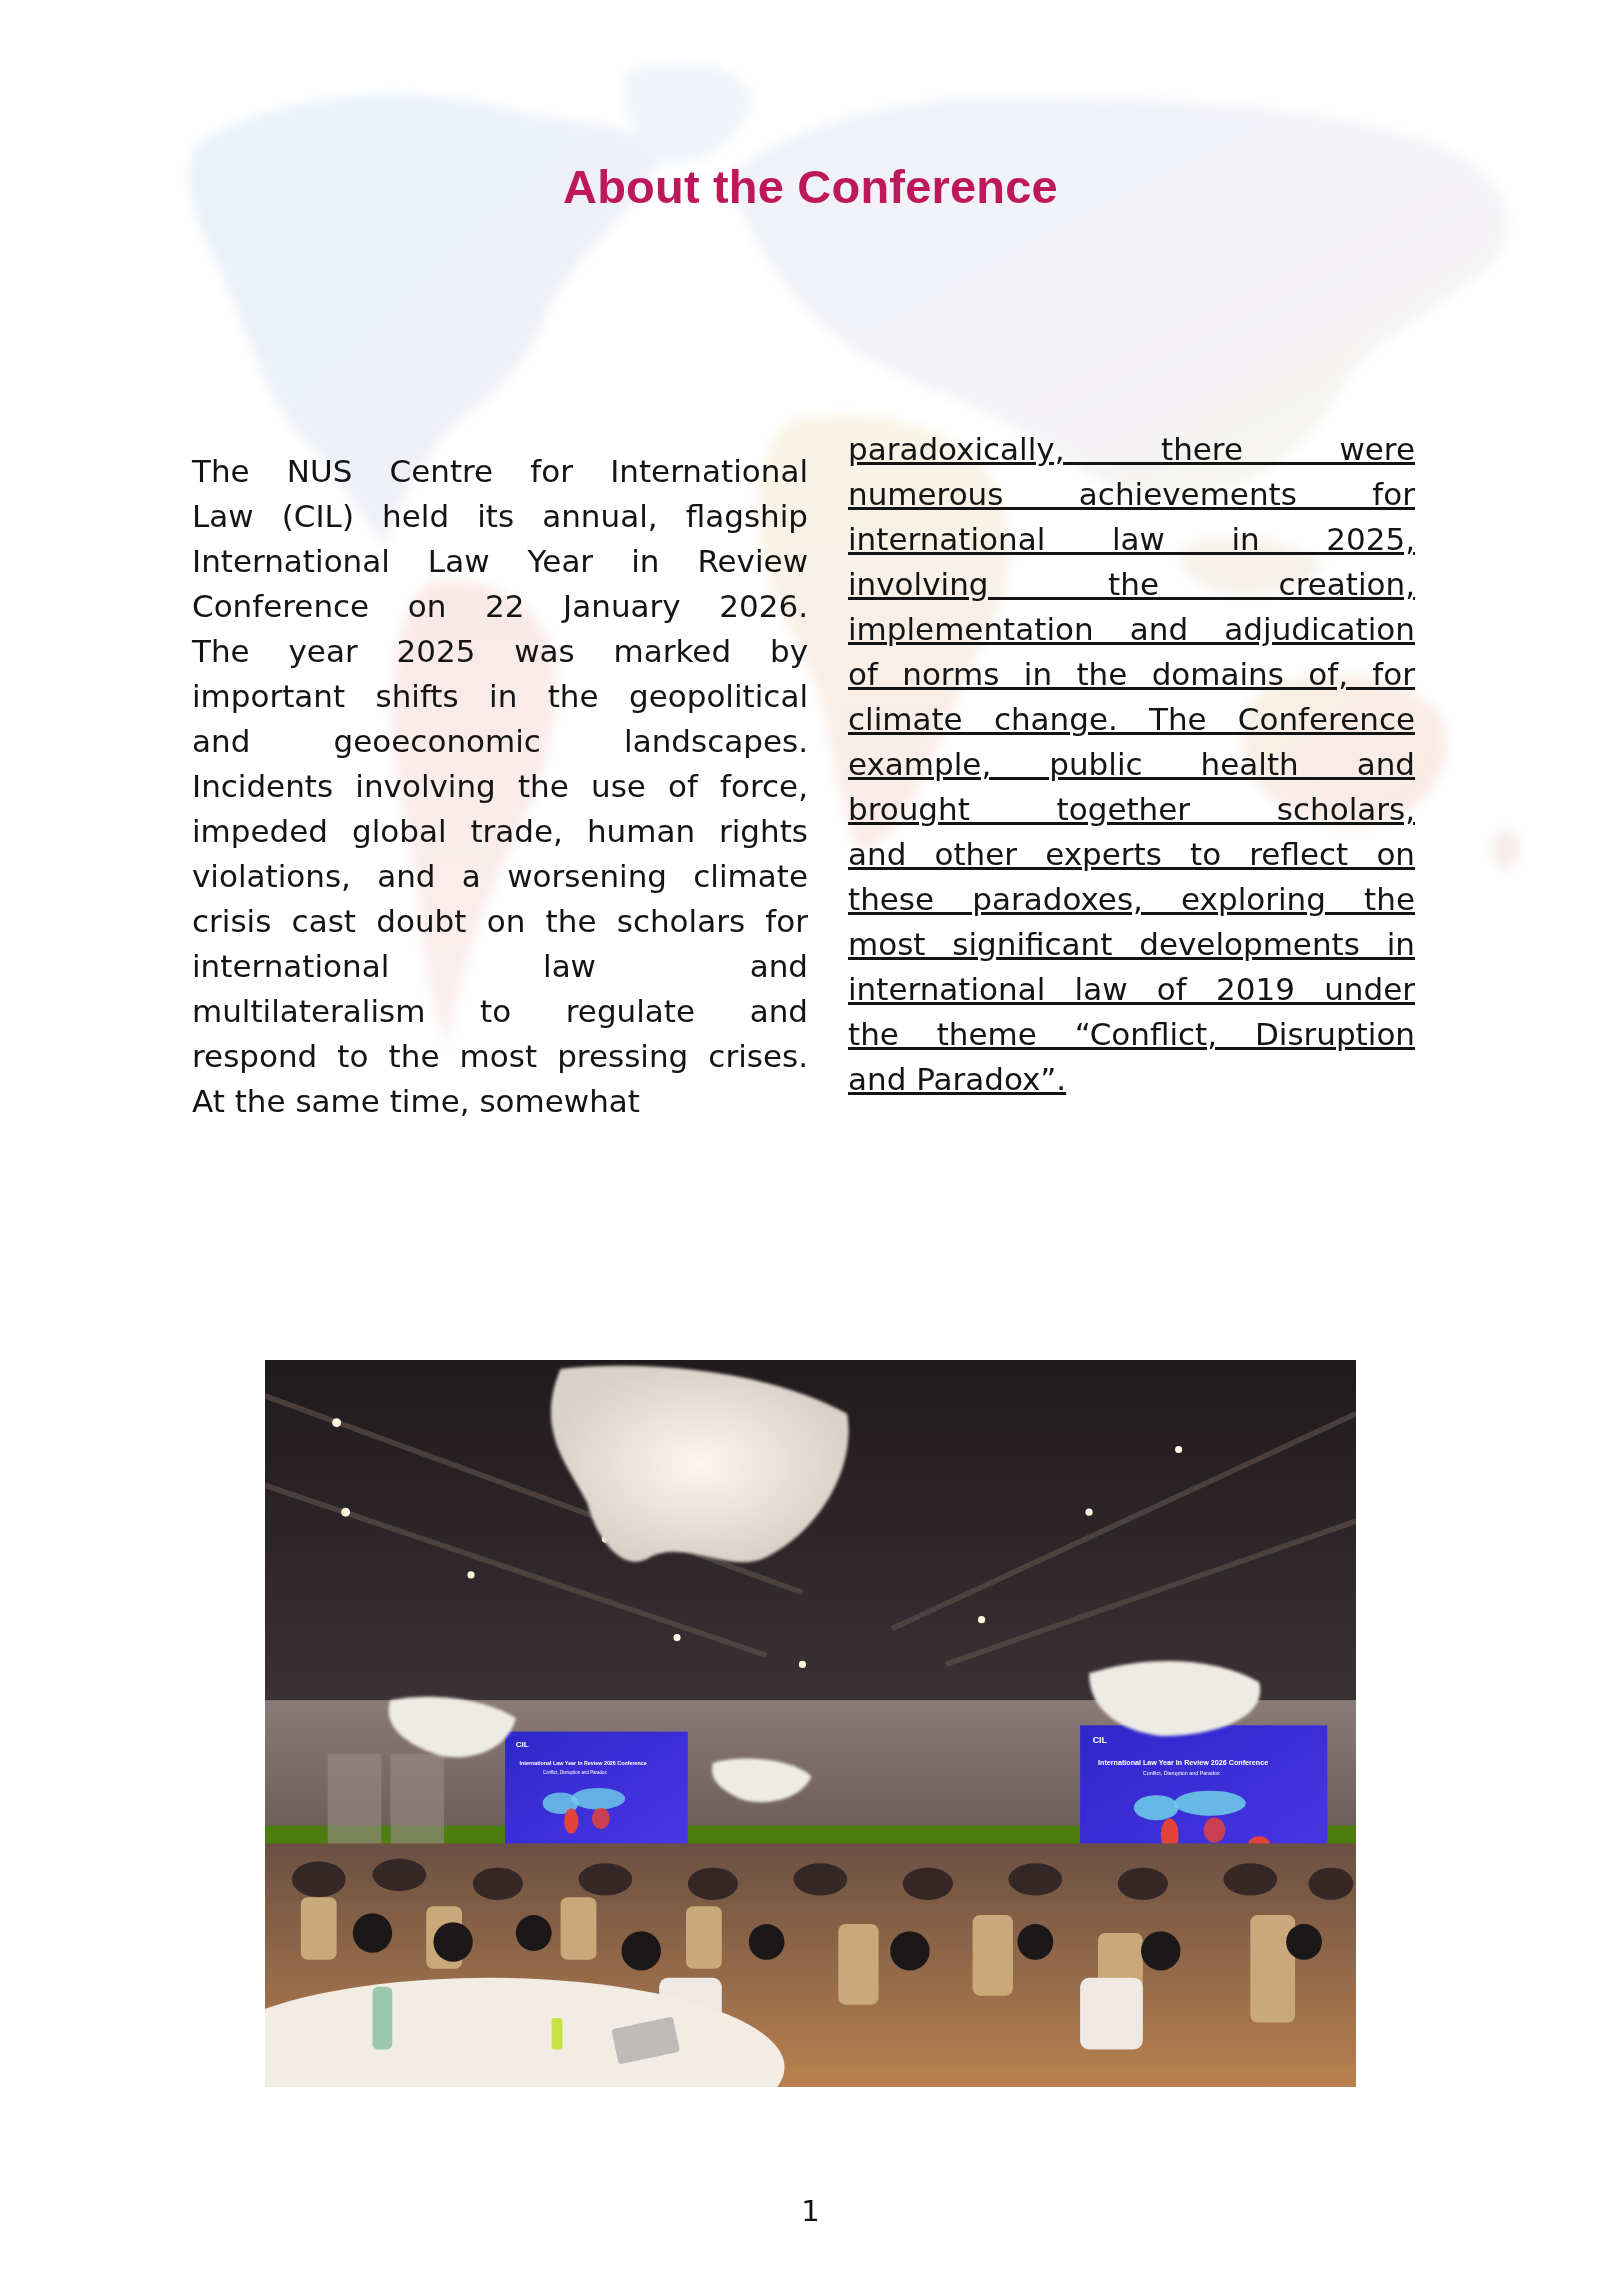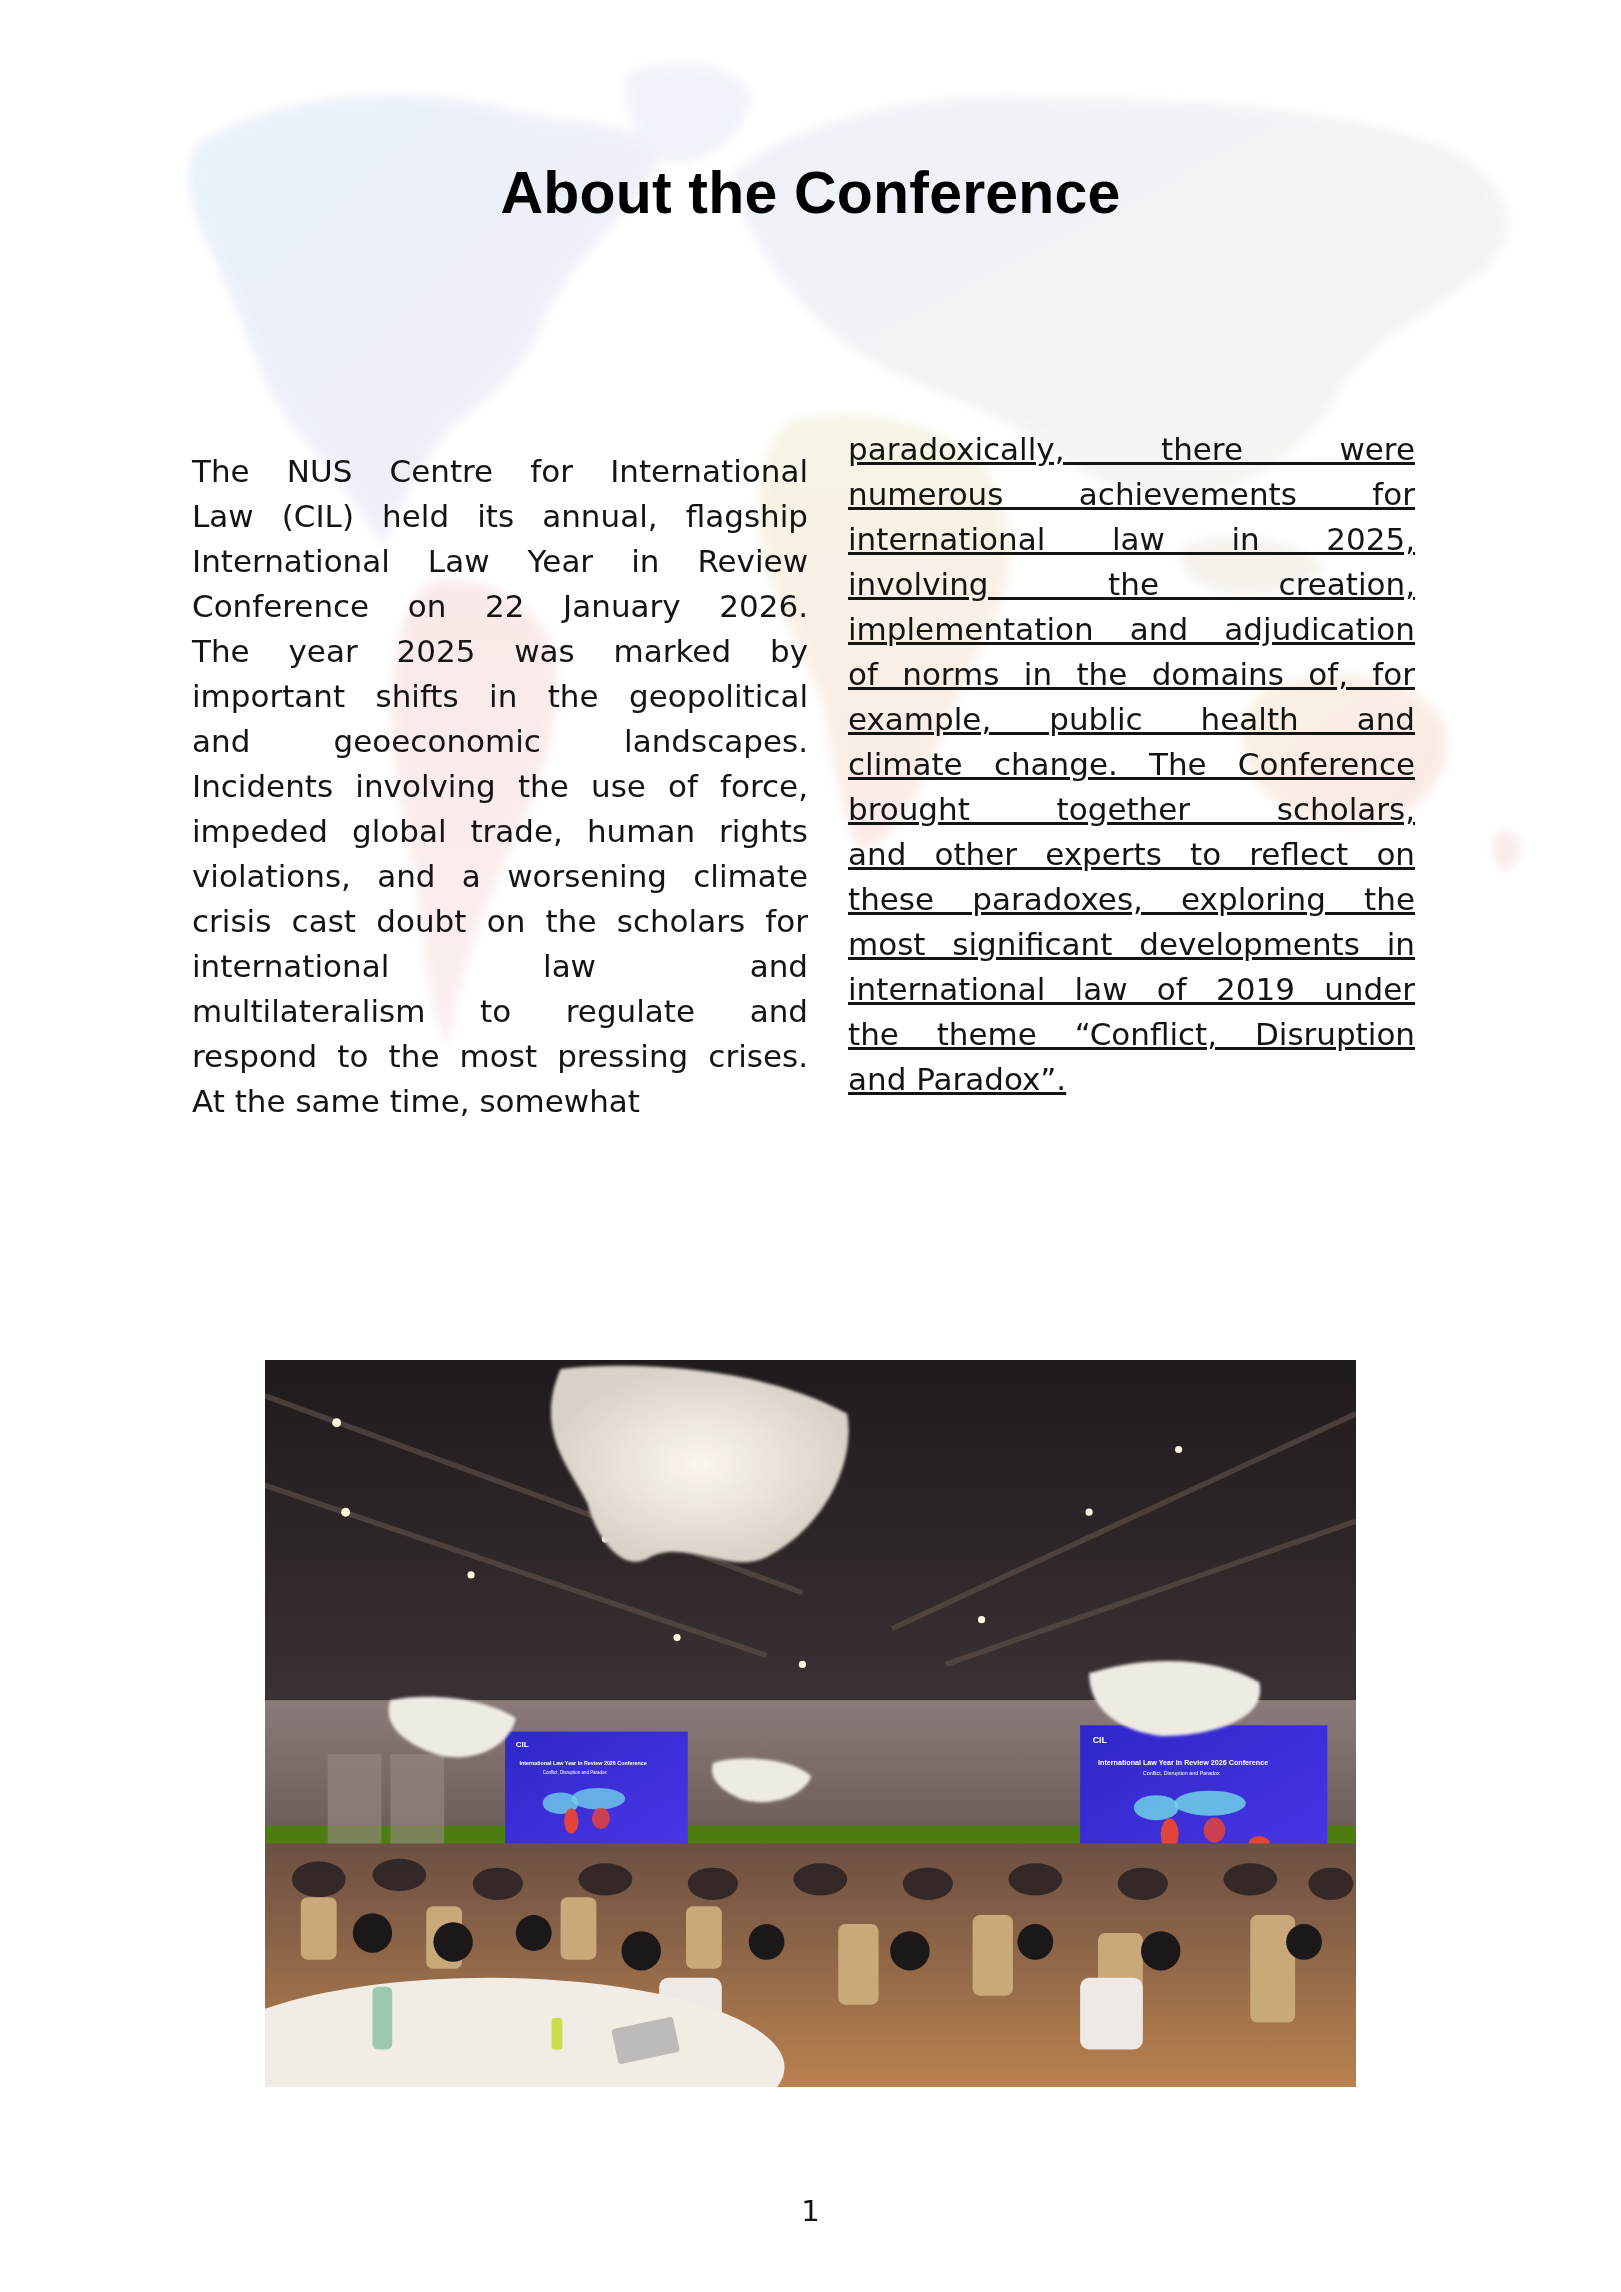--- a/index.html
+++ b/index.html
@@ -11,21 +11,21 @@
   }
   
   .worldmap {
     position: absolute; left: 161px; top: 45px; width: 1397px; height: 1182px;
     pointer-events: none; opacity: 0.55;
   }
   .title {
     position: absolute; left: 0; width: 1621px; top: 159px;
     text-align: center;
     font-family: "Liberation Sans", sans-serif;
-    font-weight: bold; font-size: 59px; letter-spacing: 0.2px; color: #000000;
+    font-weight: bold; font-size: 47px; letter-spacing: 0.2px; color: #be185d;
   }
   .col {
     position: absolute;
     font-family: "DejaVu Sans", sans-serif;
     font-size: 31px; line-height: 45px; color: #141414;
   }
   .col.left { left: 192px; top: 449px; width: 616px; }
   .col.right { left: 848px; top: 427px; width: 567px; text-decoration: underline; }
   .col .ln {
     display: block; white-space: nowrap; text-align: justify; text-align-last: justify;
@@ -112,22 +112,22 @@
   <span class="ln last">At the same time, somewhat</span>
 </div>
 
 <div class="col right">
   <span class="ln">paradoxically, there were</span>
   <span class="ln">numerous achievements for</span>
   <span class="ln">international law in 2025,</span>
   <span class="ln">involving the creation,</span>
   <span class="ln">implementation and adjudication</span>
   <span class="ln">of norms in the domains of, for</span>
+  <span class="ln">climate change. The Conference</span>
   <span class="ln">example, public health and</span>
-  <span class="ln">climate change. The Conference</span>
   <span class="ln">brought together scholars,</span>
   <span class="ln">and other experts to reflect on</span>
   <span class="ln">these paradoxes, exploring the</span>
   <span class="ln">most significant developments in</span>
   <span class="ln">international law of 2019 under</span>
   <span class="ln">the theme “Conflict, Disruption</span>
   <span class="ln last">and Paradox”.</span>
 </div>
 
 <div class="photo">

